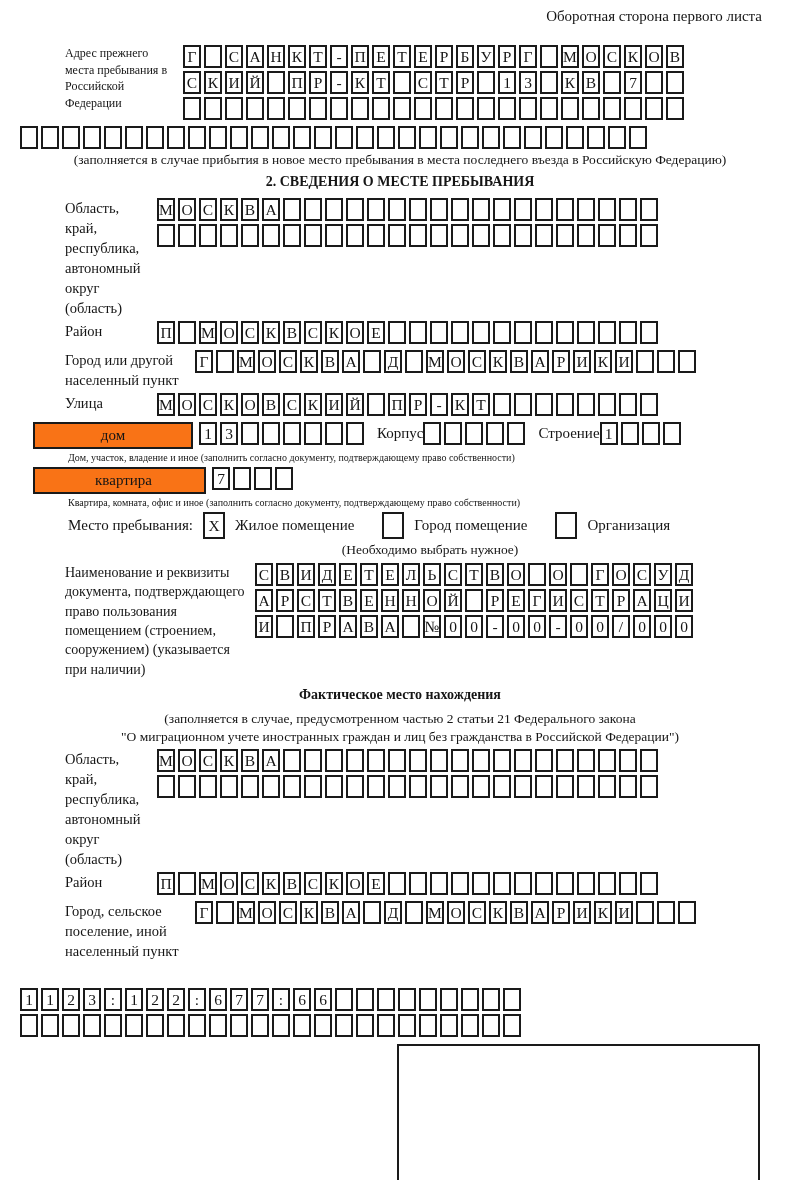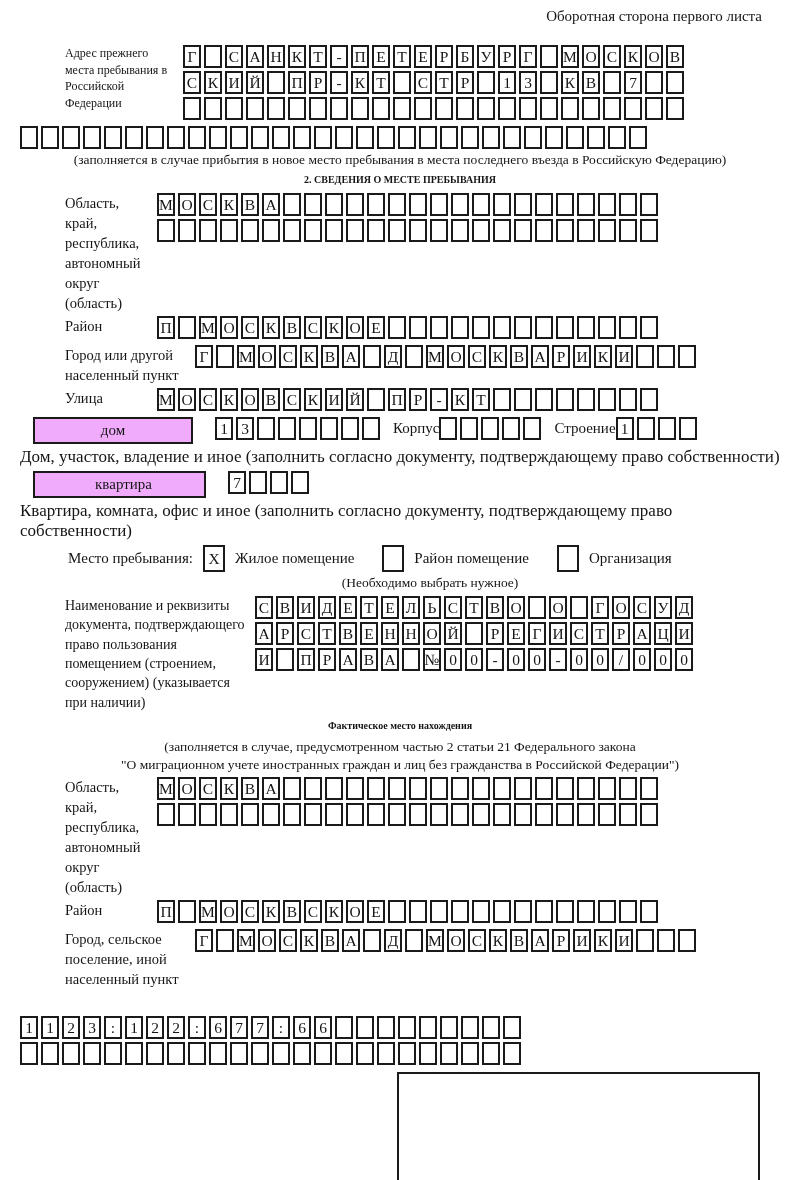--- a/index.html
+++ b/index.html
@@ -24,31 +24,31 @@
   .grid-col  { display:flex; flex-direction:column; }
   .grid-row  { display:flex; margin-bottom:3px; }
   .cell {
     width:18px; height:23px; border:2px solid #1a1a1a; margin-right:3px;
     display:inline-flex; align-items:center; justify-content:center;
     font-size:15.5px; line-height:1; flex-shrink:0; background:#fff;
   }
   .full-grid { margin-left:0; }
 
   .note-c  { text-align:center; font-size:13.5px; margin:3px 0 4px 0; }
-  .sec-title { text-align:center; font-weight:bold; font-size:10px; margin:6px 0 8px 0; }
+  .sec-title { text-align:center; font-weight:bold; font-size:14px; margin:6px 0 8px 0; }
 
   
   .boxline { display:flex; align-items:flex-start; margin-left:13px; margin-bottom:3px; }
   .widebox {
     height:27px; border:2px solid #1a1a1a; display:flex; align-items:center;
-    justify-content:center; font-size:15px; margin-right:22px; background:#f0abfc;
+    justify-content:center; font-size:15px; margin-right:6px; background:#f97316;
   }
   .wb160 { width:160px; } .wb200 { width:173px;padding-left:8px; }
   .inl-label { font-size:15px; padding:3px 0 0 10px; white-space:nowrap; }
-  .caption { font-size:17px; margin-bottom:4px; }
+  .caption { margin-left:48px; font-size:10px; margin-bottom:4px; }
 
   
   .stay { display:flex; align-items:center; margin-left:48px; margin-top:3px; margin-bottom:2px; font-size:15px; }
   .chk {
     width:22px; height:27px; border:2px solid #1a1a1a; display:inline-flex;
     align-items:center; justify-content:center; font-size:15.5px; margin:0 10px; flex-shrink:0; background:#fff;
   }
   .stay .opt { white-space:nowrap; }
   .stay .gap { width:18px; }
 
@@ -371,21 +371,21 @@
     </div>
 </div>
 <div class="caption">Квартира, комната, офис и иное (заполнить согласно документу, подтверждающему право собственности)</div>
 
 <div class="stay">
   <span class="opt">Место пребывания:</span>
   <span class="chk">X</span>
   <span class="opt">Жилое помещение</span>
   <span class="gap"></span>
   <span class="chk"></span>
-  <span class="opt">Район помещение</span>
+  <span class="opt">Город помещение</span>
   <span class="gap"></span>
   <span class="chk"></span>
   <span class="opt">Организация</span>
 </div>
 <div class="note-c" style="padding-left:60px;">(Необходимо выбрать нужное)</div>
 
 <div class="frow doc-block">
   <div class="flabel w190">Наименование и реквизиты документа, подтверждающего право пользования помещением (строением, сооружением) (указывается при наличии)</div>
   <div class="grid-col">
     <div class="grid-row">

